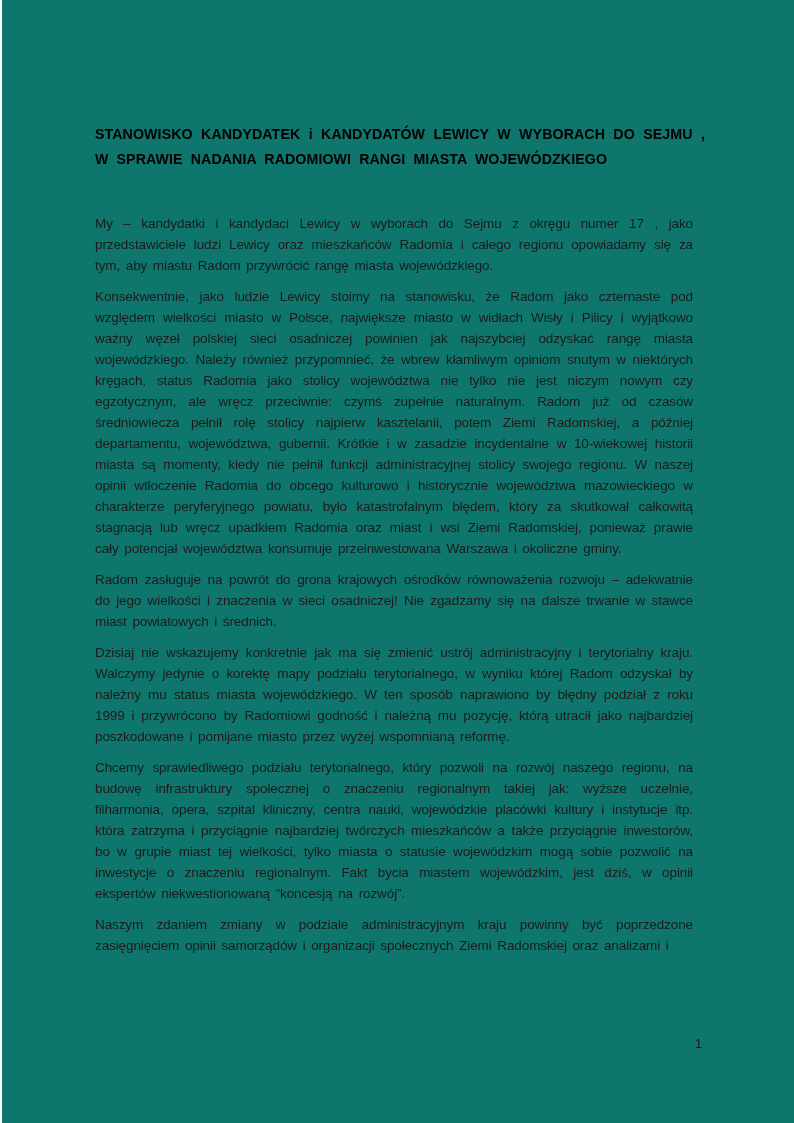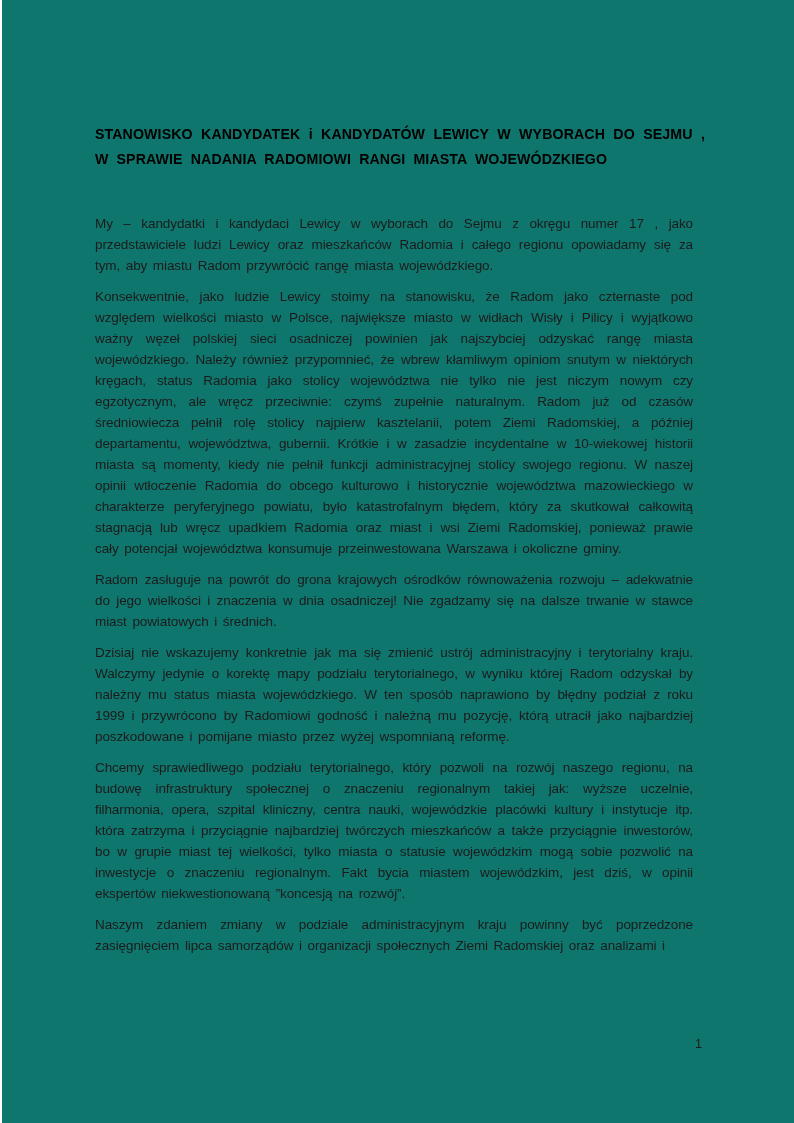--- a/index.html
+++ b/index.html
@@ -62,24 +62,24 @@
 
 <div class="page">
   <div class="doc-body">
     <h1 class="doc-title">STANOWISKO KANDYDATEK i KANDYDATÓW LEWICY W WYBORACH DO SEJMU , W SPRAWIE NADANIA RADOMIOWI RANGI MIASTA WOJEWÓDZKIEGO</h1>
 
     <p class="doc-paragraph">My – kandydatki i kandydaci Lewicy w wyborach do Sejmu z okręgu numer 17 , jako przedstawiciele ludzi Lewicy oraz mieszkańców Radomia i całego regionu opowiadamy się za tym, aby miastu Radom przywrócić rangę miasta wojewódzkiego.</p>
 
 
     <p class="doc-paragraph">Konsekwentnie, jako ludzie Lewicy stoimy na stanowisku, że Radom jako czternaste pod względem wielkości miasto w Polsce, największe miasto w widłach Wisły i Pilicy i wyjątkowo ważny węzeł polskiej sieci osadniczej powinien jak najszybciej odzyskać rangę miasta wojewódzkiego. Należy również przypomnieć, że wbrew kłamliwym opiniom snutym w niektórych kręgach, status Radomia jako stolicy województwa nie tylko nie jest niczym nowym czy egzotycznym, ale wręcz przeciwnie: czymś zupełnie naturalnym. Radom już od czasów średniowiecza pełnił rolę stolicy najpierw kasztelanii, potem Ziemi Radomskiej, a później departamentu, województwa, gubernii. Krótkie i w zasadzie incydentalne w 10-wiekowej historii miasta są momenty, kiedy nie pełnił funkcji administracyjnej stolicy swojego regionu. W naszej opinii wtłoczenie Radomia do obcego kulturowo i historycznie województwa mazowieckiego w charakterze peryferyjnego powiatu, było katastrofalnym błędem, który za skutkował całkowitą stagnacją lub wręcz upadkiem Radomia oraz miast i wsi Ziemi Radomskiej, ponieważ prawie cały potencjał województwa konsumuje przeinwestowana Warszawa i okoliczne gminy.</p>
 
-    <p class="doc-paragraph">Radom zasługuje na powrót do grona krajowych ośrodków równoważenia rozwoju – adekwatnie do jego wielkości i znaczenia w dnia osadniczej! Nie zgadzamy się na dalsze trwanie w stawce miast powiatowych i średnich.</p>
+    <p class="doc-paragraph">Radom zasługuje na powrót do grona krajowych ośrodków równoważenia rozwoju – adekwatnie do jego wielkości i znaczenia w sieci osadniczej! Nie zgadzamy się na dalsze trwanie w stawce miast powiatowych i średnich.</p>
 
     <p class="doc-paragraph">Dzisiaj nie wskazujemy konkretnie jak ma się zmienić ustrój administracyjny i terytorialny kraju. Walczymy jedynie o korektę mapy podziału terytorialnego, w wyniku której Radom odzyskał by należny mu status miasta wojewódzkiego. W ten sposób naprawiono by błędny podział z roku 1999 i przywrócono by Radomiowi godność i należną mu pozycję, którą utracił jako najbardziej poszkodowane i pomijane miasto przez wyżej wspomnianą reformę.</p>
 
 
     <p class="doc-paragraph">Chcemy sprawiedliwego podziału terytorialnego, który pozwoli na rozwój naszego regionu, na budowę infrastruktury społecznej o znaczeniu regionalnym takiej jak: wyższe uczelnie, filharmonia, opera, szpital kliniczny, centra nauki, wojewódzkie placówki kultury i instytucje itp. która zatrzyma i przyciągnie najbardziej twórczych mieszkańców a także przyciągnie inwestorów, bo w grupie miast tej wielkości, tylko miasta o statusie wojewódzkim mogą sobie pozwolić na inwestycje o znaczeniu regionalnym. Fakt bycia miastem wojewódzkim, jest dziś, w opinii ekspertów niekwestionowaną ”koncesją na rozwój”.</p>
 
-    <p class="doc-paragraph">Naszym zdaniem zmiany w podziale administracyjnym kraju powinny być poprzedzone zasięgnięciem lipca samorządów i organizacji społecznych Ziemi Radomskiej oraz analizami i</p>
+    <p class="doc-paragraph">Naszym zdaniem zmiany w podziale administracyjnym kraju powinny być poprzedzone zasięgnięciem opinii samorządów i organizacji społecznych Ziemi Radomskiej oraz analizami i</p>
   </div>
 
   <div class="page-footer">1</div>
 </div>
 
 </body></html>

